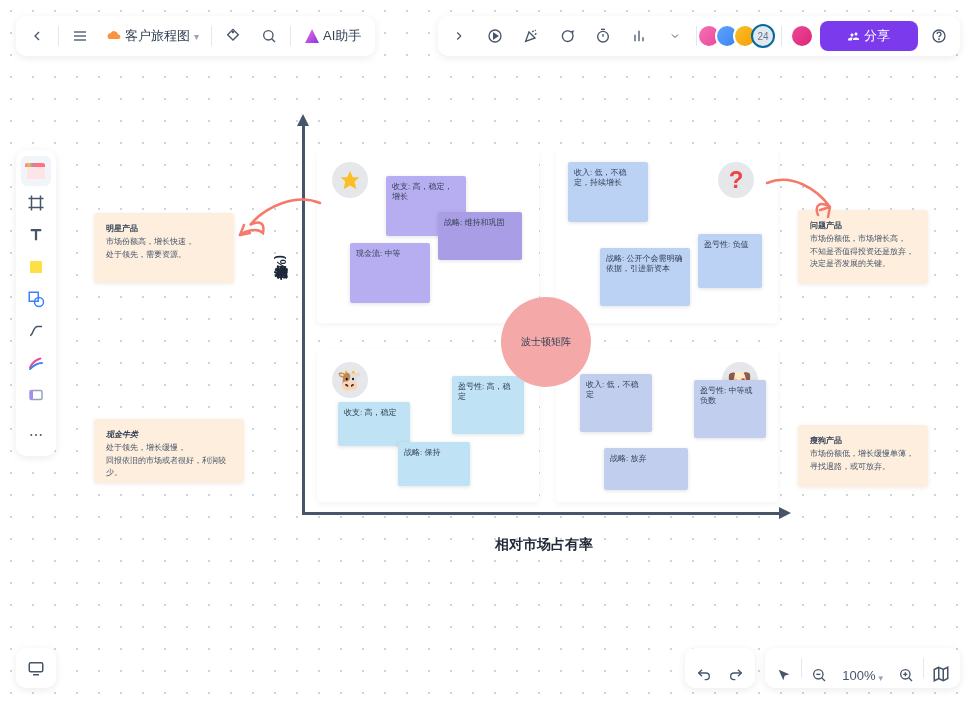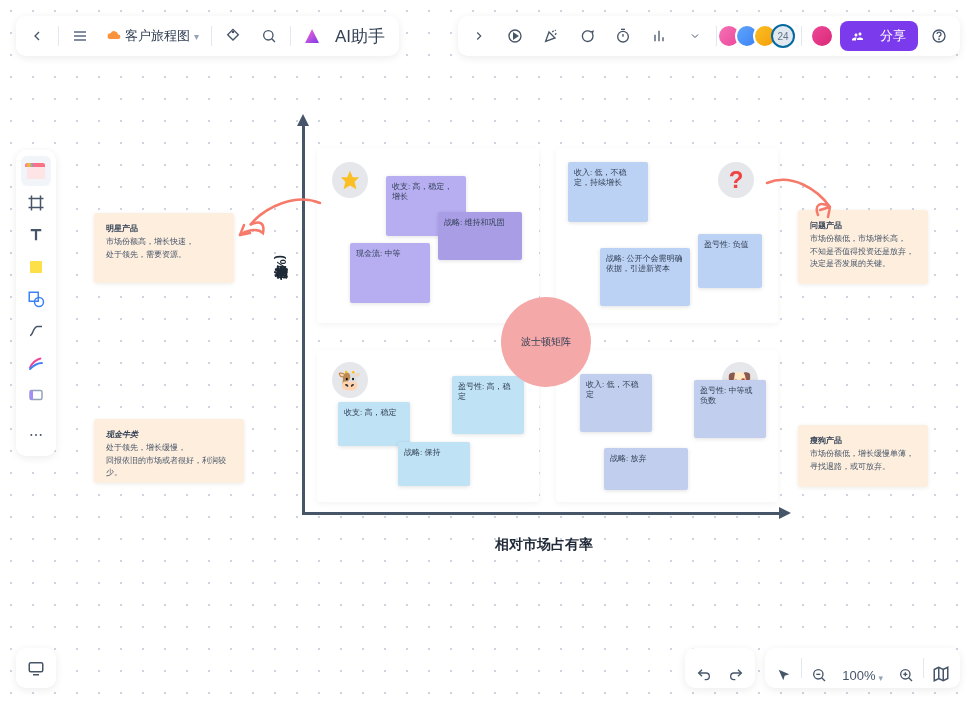--- a/index.html
+++ b/index.html
@@ -55,25 +55,25 @@
   padding: 0 6px;
   font-size: 13px;
   color: #334155;
   cursor: pointer;
 }
 .doc-title .cloud { color: #fb923c; }
 .doc-title .chev { font-size: 10px; color: #94a3b8; }
 .ai-btn {
   display: inline-flex;
   align-items: center;
-  gap: 16px;
+  gap: 4px;
   padding: 0 8px;
   height: 30px;
   border-radius: 6px;
-  font-size: 17px;
+  font-size: 13px;
   color: #334155;
   cursor: pointer;
   justify-content: center;
 }
 .ai-icon {
   width: 14px;
   height: 14px;
   background: linear-gradient(135deg, #ff6bcb, #7c3aed);
   clip-path: polygon(50% 0%, 100% 100%, 0% 100%);
   display: inline-block;
@@ -104,26 +104,26 @@
   display: flex;
   align-items: center;
   justify-content: center;
   color: #64748b;
   border: 2px solid #0369a1;
 }
 .share-btn {
   background: #7c3aed;
   color: #fff;
   border-radius: 8px;
-  padding: 0 12px;
+  padding: 0 28px;
   height: 30px;
   font-size: 13px;
   display: inline-flex;
   align-items: center;
-  gap: 16px;
+  gap: 4px;
   cursor: pointer;
 }
 .sep {
   width: 1px;
   height: 20px;
   background: #e2e8f0;
 }
 .side-toolbar {
   position: absolute;
   left: 16px;
@@ -525,21 +525,21 @@
     <svg width="22" height="22" viewBox="0 0 24 24" fill="#fbbf24">
         <polygon points="12 2 15 9 22 9 17 14 19 22 12 18 5 22 7 14 2 9 9 9"></polygon>
       </svg>
   </div>
   <div class="quad-icon" style="left:718px;top:162px;">
     <span style="color:#ef4444;font-weight:bold;font-size:24px;">?</span>
   </div>
   <div class="quad-icon" style="left:332px;top:362px;">🐮</div>
   <div class="quad-icon" style="left:722px;top:362px;">🐶</div>
 
-  <div class="note purple" style="left:386px;top:176px;width:80px;height:60px;font-family:Liberation Serif, serif;"><span>收支: 高，稳定，增长</span></div>
+  <div class="note purple" style="left:386px;top:176px;width:80px;height:60px;"><span>收支: 高，稳定，增长</span></div>
   <div class="note purple2" style="left:438px;top:212px;width:84px;height:48px;"><span>战略: 维持和巩固</span></div>
   <div class="note blue" style="left:568px;top:162px;width:80px;height:60px;"><span>收入: 低，不稳定，持续增长</span></div>
 
   <div class="note purple" style="left:350px;top:243px;width:80px;height:60px;"><span>现金流: 中等</span></div>
   <div class="note blue" style="left:698px;top:234px;width:64px;height:54px;"><span>盈亏性: 负值</span></div>
   <div class="note blue" style="left:600px;top:248px;width:90px;height:58px;"><span>战略: 公开个会需明确依据，引进新资本</span></div>
 
   <div class="note lblue" style="left:338px;top:402px;width:72px;height:44px;"><span>收支: 高，稳定</span></div>
   <div class="note lblue" style="left:452px;top:376px;width:72px;height:58px;"><span>盈亏性: 高，稳定</span></div>
   <div class="note lblue" style="left:398px;top:442px;width:72px;height:44px;"><span>战略: 保持</span></div>

